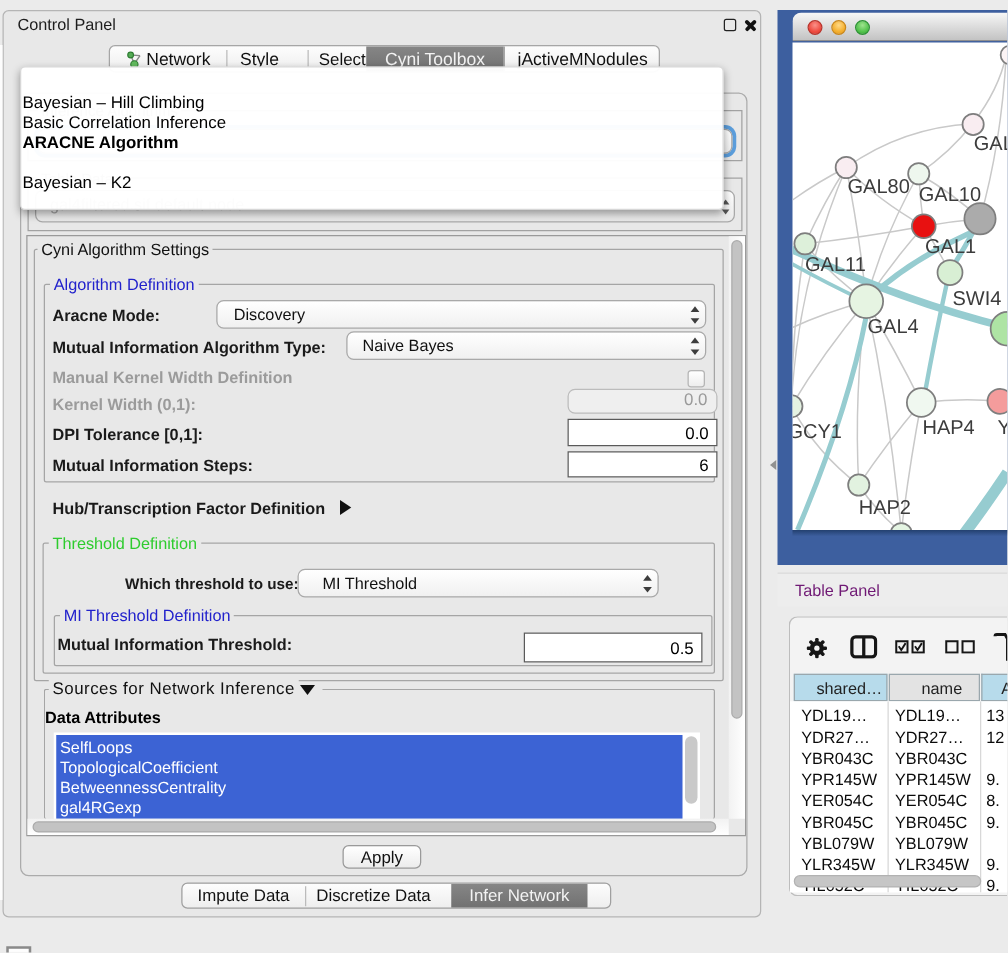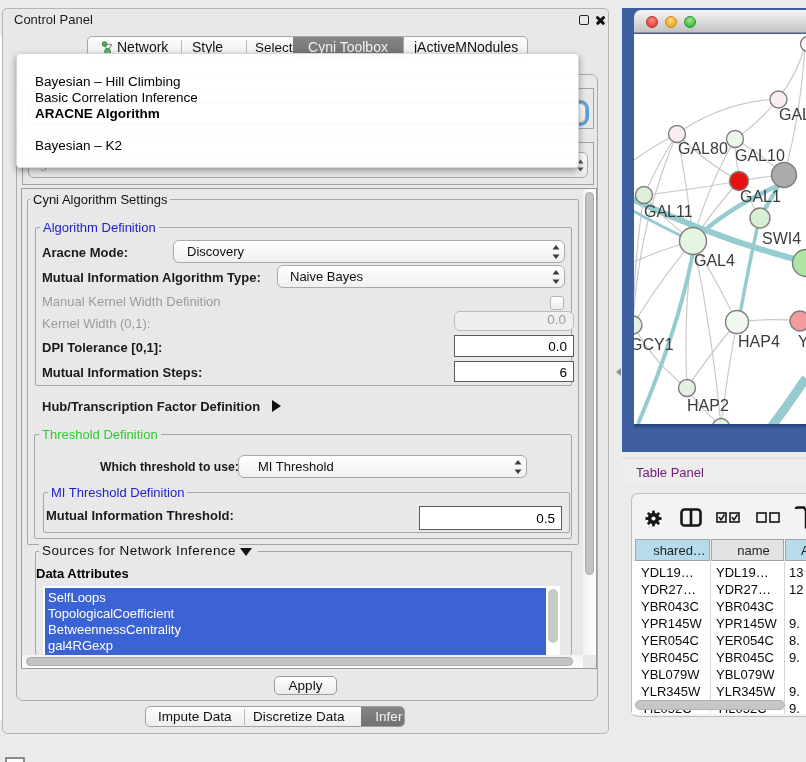--- a/index.html
+++ b/index.html
@@ -29,35 +29,35 @@
 
 #scrollpane{left:21px;top:188px;width:576px;height:481px;border:1px solid #9a9a9a;background:#e8e8e8}
 #vtrack{left:583px;top:189px;width:13px;height:466px;background:linear-gradient(90deg,#f2f2f2,#ffffff)}
 #vthumb{left:585px;top:192px;width:9px;height:383px;background:#c3c3c3;border:1px solid #ababab;border-radius:5px}
 #htrack{left:22px;top:655px;width:561px;height:13px;background:linear-gradient(#f2f2f2,#ffffff)}
 #hthumb{left:26px;top:657px;width:547px;height:9px;background:#c3c3c3;border:1px solid #ababab;border-radius:5px}
 
 .grp{position:absolute;border:1px solid #a5a5a5;border-radius:2px}
 .grptitle{position:absolute;font-size:13px;background:#e8e8e8;padding:0 3px}
 .lbl{position:absolute;font-size:13px;font-weight:bold;color:#1a1a1a}
-.lblgray{position:absolute;font-size:13px;font-weight:normal;color:#9b9b9b}
+.lblgray{position:absolute;font-size:13px;font-weight:bold;color:#9b9b9b}
 .field{position:absolute;background:#fff;border:1.5px solid #5a5a5a;font-size:13.5px;color:#000;text-align:right;padding-right:6px}
 
 #datalist{left:43px;top:586px;width:517px;height:69px;background:#fff;overflow:hidden}
 #listsel{position:absolute;left:2px;top:2px;width:501px;height:67px;background:#3c63d4}
 .litem{position:absolute;left:5px;font-size:13px;color:#fff}
 #lvthumb{position:absolute;left:505px;top:3px;width:10px;height:54px;background:#c9c9c9;border-radius:5px}
 
 #applybtn{left:274px;top:676px;width:63px;height:19px;background:linear-gradient(#ffffff,#ececec);border:1px solid #9a9a9a;border-radius:5px;font-size:13.5px;color:#111;text-align:center;line-height:17px}
 
-#btabbar{left:145px;top:706px;width:260px;height:21px;background:linear-gradient(#fdfdfd,#eeeeee);border:1px solid #a0a0a0;border-radius:5px;overflow:hidden}
+#btabbar{left:145px;top:706px;width:344px;height:21px;background:linear-gradient(#fdfdfd,#eeeeee);border:1px solid #a0a0a0;border-radius:5px;overflow:hidden}
 #infertab{position:absolute;left:215px;top:0;width:109px;height:21px;background:linear-gradient(#868686,#6f6f6f);color:#f3f3f3;font-size:13.5px;text-align:center;line-height:20px}
 
 #popup{left:16px;top:53px;width:563px;height:115px;background:rgba(255,255,255,0.97);border:1px solid #d7d7d7;border-radius:4px;box-shadow:0 3px 7px rgba(0,0,0,0.38)}
-.pitem{position:absolute;left:18px;font-size:13.5px;color:#000}
+.pitem{position:absolute;left:1px;font-size:13.5px;color:#000}
 #phead{position:absolute;left:189px;top:4px;font-size:13px;color:#b3b3b3}
 
 #bluframe{left:622px;top:8px;width:184px;height:444px;background:#3d5f9f}
 #mactitle{left:634px;top:10px;width:172px;height:23px;background:linear-gradient(#f7f7f7,#c3c3c3);border-bottom:1px solid #8f8f8f;border-top-left-radius:7px}
 .tl{position:absolute;top:16px;width:12px;height:12px;border-radius:50%}
 #canvas{left:634px;top:34px;width:172px;height:390px;background:#fff;overflow:hidden}
 #canvshadow{left:634px;top:424px;width:172px;height:5px;background:linear-gradient(#23406f,rgba(61,95,159,0))}
 
 #tphead{left:622px;top:458px;width:184px;height:27px;background:#ededed;border-top:1px solid #d9d9d9}
 #tpheadtxt{left:636px;top:465px;font-size:13px;color:#701a75}

